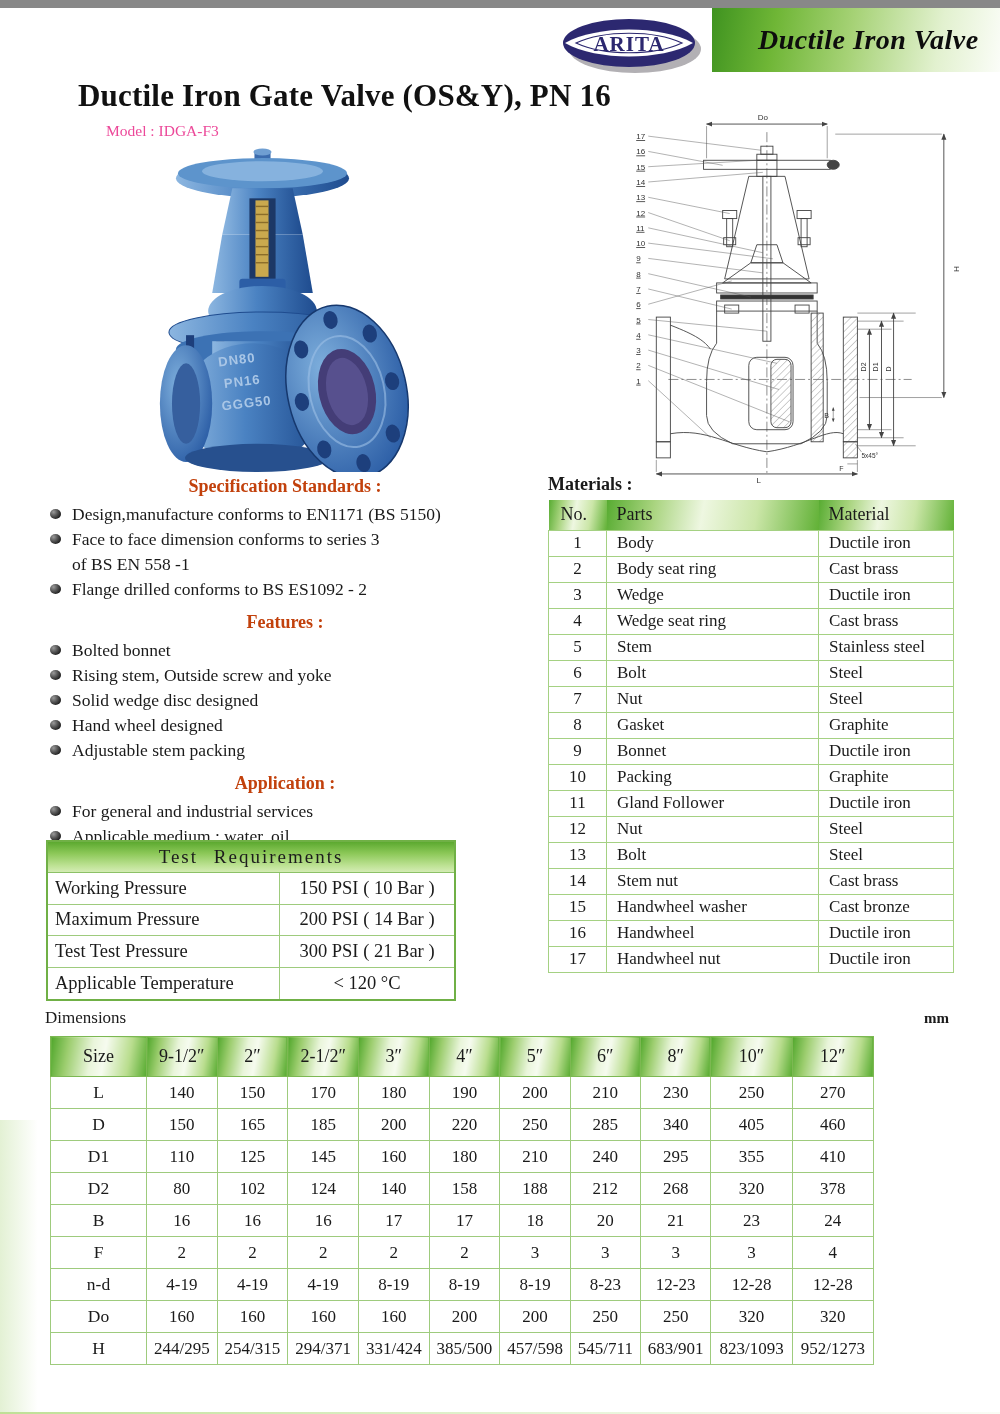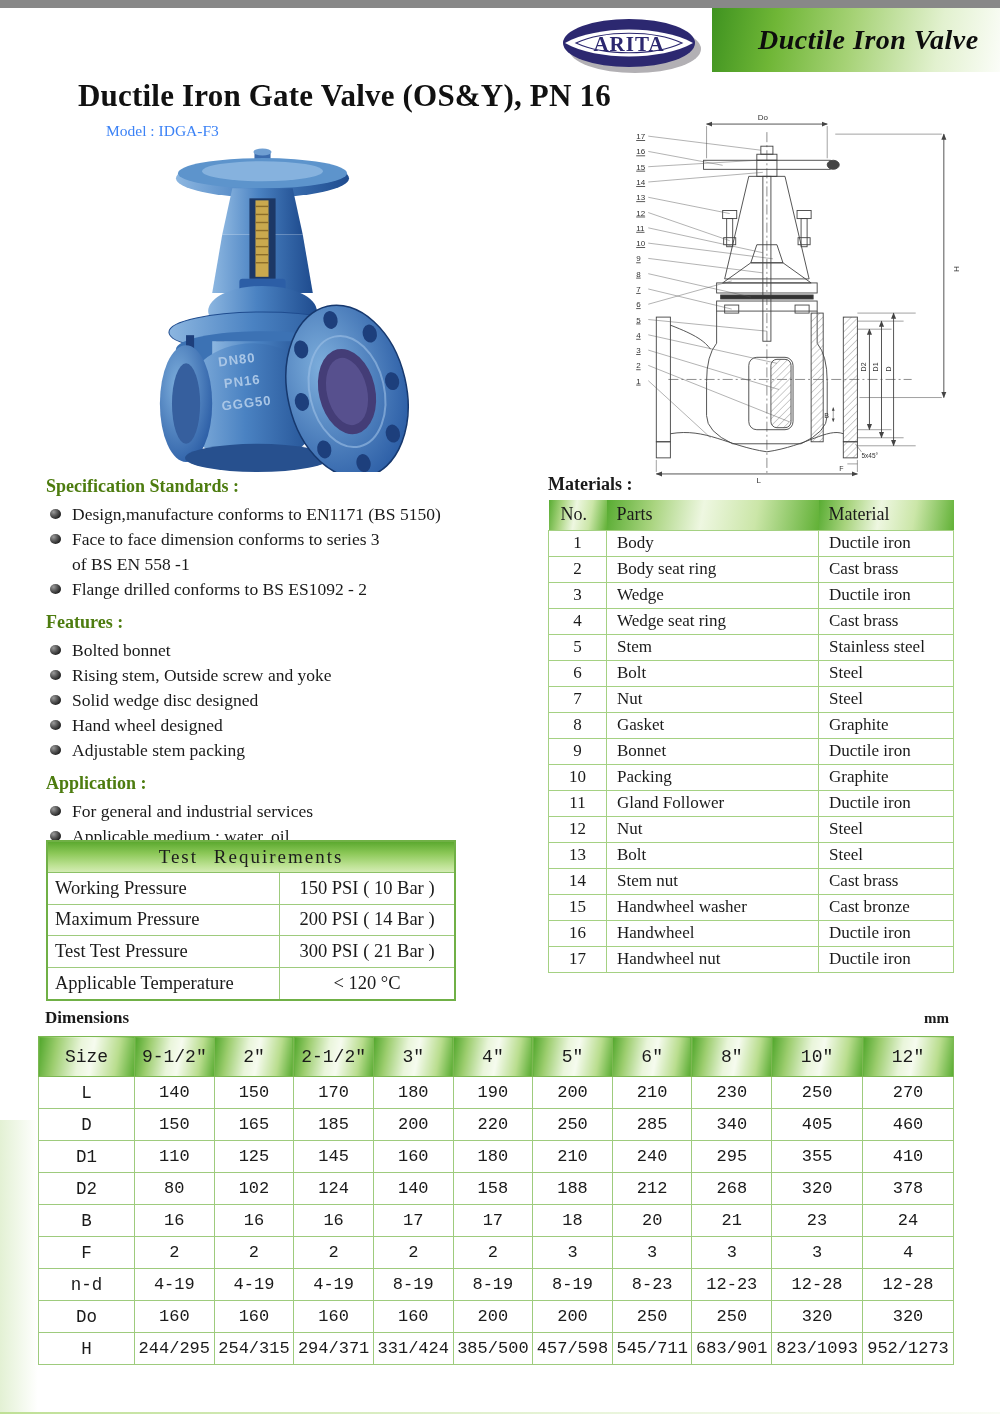--- a/index.html
+++ b/index.html
@@ -6,30 +6,30 @@
   body { background:#888; font-family:"Liberation Serif","DejaVu Serif",serif; }
   .page { position:relative; width:1000px; height:1414px; background:#fff; margin:8px auto; overflow:hidden; color:#1a1a1a; }
 
   
   .banner { position:absolute; left:712px; top:0; width:288px; height:64px;
     background:linear-gradient(100deg,#3f9320 0%,#6fb636 22%,#a6d276 48%,#e2f1cf 78%,#fbfdf8 100%);
     display:flex; align-items:center;font-style:italic; }
   .banner span { font-size:28px; font-weight:bold; color:#0d0d0d; padding-left:46px; letter-spacing:.5px; }
   .logo { position:absolute; left:556px; top:6px; width:148px; height:60px; }
   h1.title { position:absolute; left:78px; top:70px; font-size:31px; font-weight:bold; color:#111; letter-spacing:.2px; }
-  .model { position:absolute; left:106px; top:114px; font-size:15.5px; color:#3b82f6; }
+  .model { position:absolute; left:106px; top:114px; font-size:15.5px; color:#ec4899; }
 
   
   .photo { position:absolute; left:92px; top:132px; width:340px; height:332px; }
   .drawing { position:absolute; left:610px; top:102px; width:354px; height:374px; }
   .drawing text { font-family:"Liberation Sans","DejaVu Sans",sans-serif; fill:#333; }
 
   
   .leftcol { position:absolute; left:46px; top:468px; width:478px; }
-  .leftcol h2 { font-size:18px; font-weight:bold; margin:0 0 5px 0; color:#4d7c0f; }
+  .leftcol h2 { font-size:18px; font-weight:bold; margin:0 0 5px 0; color:#c2410c;text-align:center; }
   .leftcol ul { list-style:none; margin:0 0 10px 0; }
   .leftcol li { display:flex; font-size:17.5px; line-height:25px; color:#1a1a1a; }
   .leftcol li .txt { white-space:pre-line; }
   .bullet { flex:0 0 11px; width:11px; height:10px; border-radius:50%;
     background:radial-gradient(circle at 32% 30%, #9a9a9a 0%, #555 40%, #101010 85%);
     margin:7px 11px 0 4px; }
 
   
   .testreq { position:absolute; left:46px; top:832px; width:410px; border:2px solid #70b046; background:#fff; }
   .testreq .tr-head { height:31px; display:flex; align-items:center; justify-content:center;
@@ -50,23 +50,23 @@
   table.mat thead th { height:30px; font-size:18px; text-align:left; border:none;
     background:linear-gradient(100deg,#58ac32 0%,#a9d47f 22%,#eef7e1 45%,#cbe6a8 70%,#61b136 100%); }
   table.mat thead th.c-no { text-align:left; padding-left:12px; width:58px; }
   table.mat thead th.c-part { padding-left:10px; width:212px; }
   table.mat thead th.c-mat { padding-left:10px; }
   table.mat td { height:26px; font-size:17px; }
   table.mat td.c-no { text-align:center; }
   table.mat td.c-part, table.mat td.c-mat { padding-left:10px; }
 
   
-  .dim-head { position:absolute; left:45px; top:1000px; font-size:17px; font-weight:bold; }
+  .dim-head { position:absolute; left:45px; top:1000px; font-size:17px; font-weight:normal; }
   .dim-unit { position:absolute; left:924px; top:1002px; font-size:15px; font-weight:bold; }
-  .dims { position:absolute; left:38px; top:1028px; width:916px; border-collapse:collapse;font-family:Liberation Mono, monospace; }
+  .dims { position:absolute; left:50px; top:1028px; width:824px; border-collapse:collapse; }
   .dims th, .dims td { border:1px solid #9ecb7d; font-weight:normal; text-align:center; }
   .dims thead th { height:40px; font-size:18px; border:1px solid #7cb852;
     background:linear-gradient(100deg,#51a72c 0%,#9ccd6e 18%,#e9f5da 42%,#f6fbef 55%,#b9dd8e 80%,#57ab30 100%); }
   .dims thead th:first-child { width:96px; }
   .dims tbody th { font-size:17.5px; background:#fff; }
   .dims tbody td { height:32px; font-size:17px; background:#fff; }
 
   
   .edge-left { position:absolute; left:0; top:1112px; width:42px; height:302px;
     background:linear-gradient(to right,#e3f1d4,#ffffff 90%); }

